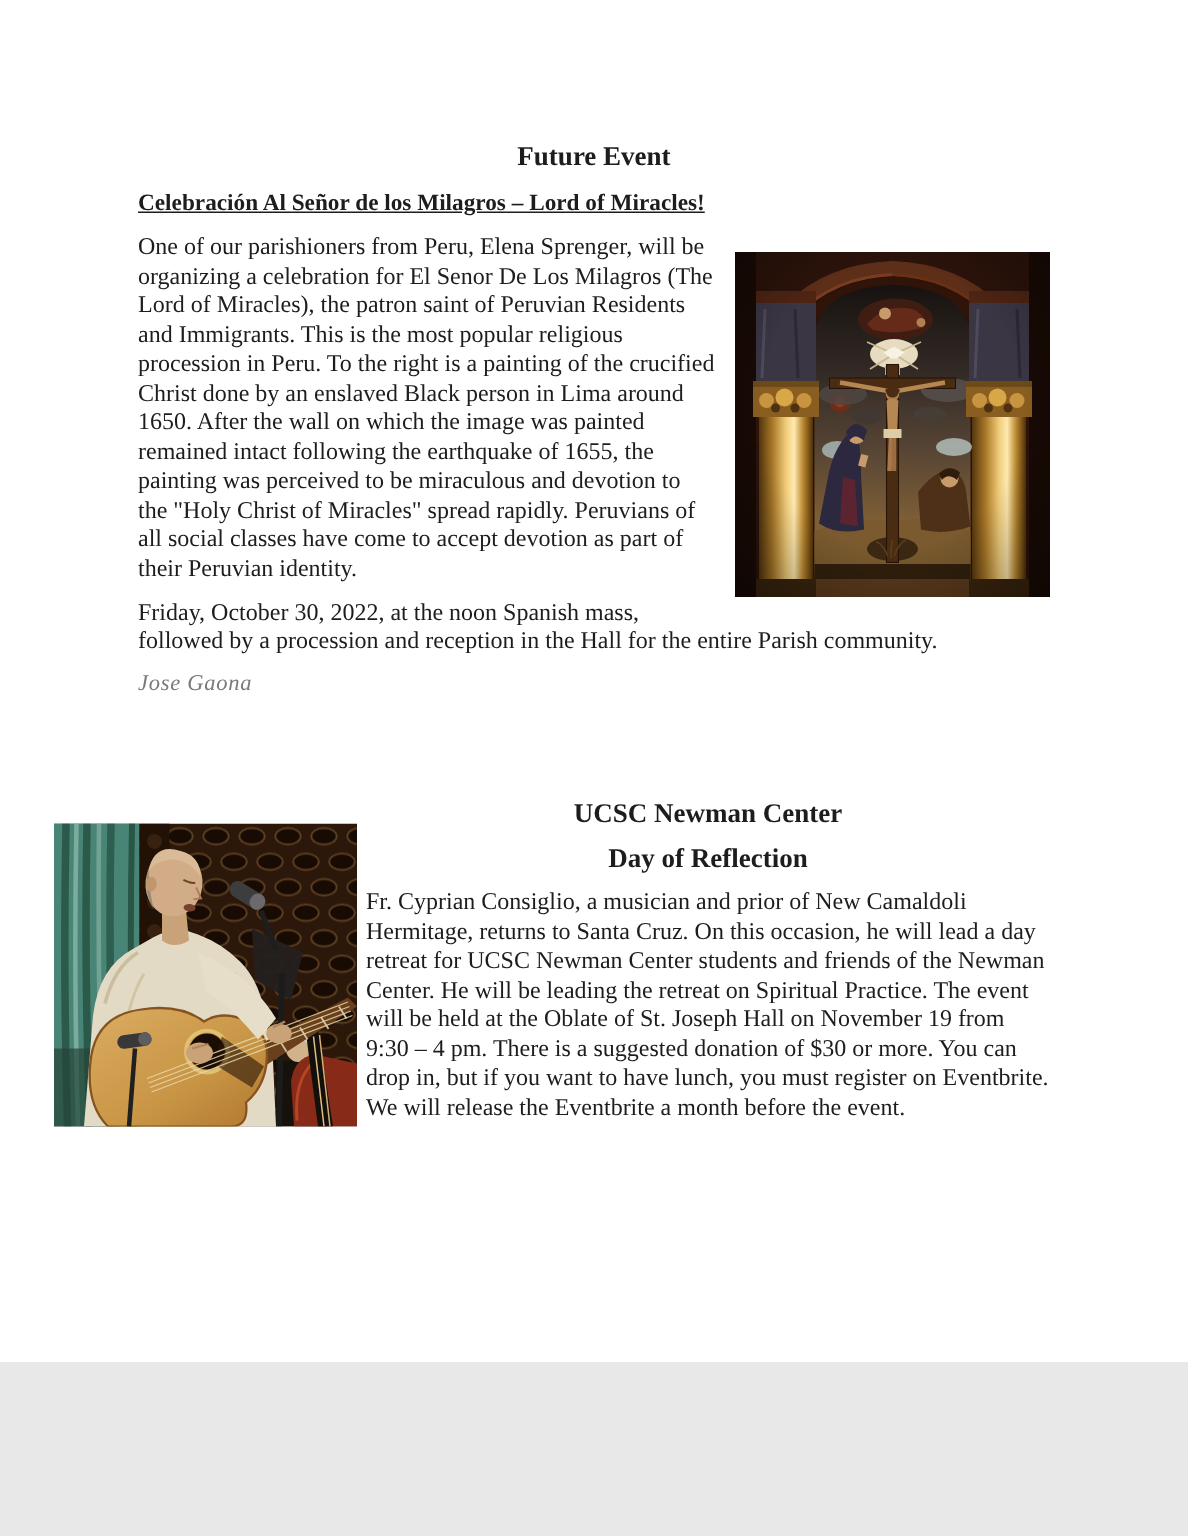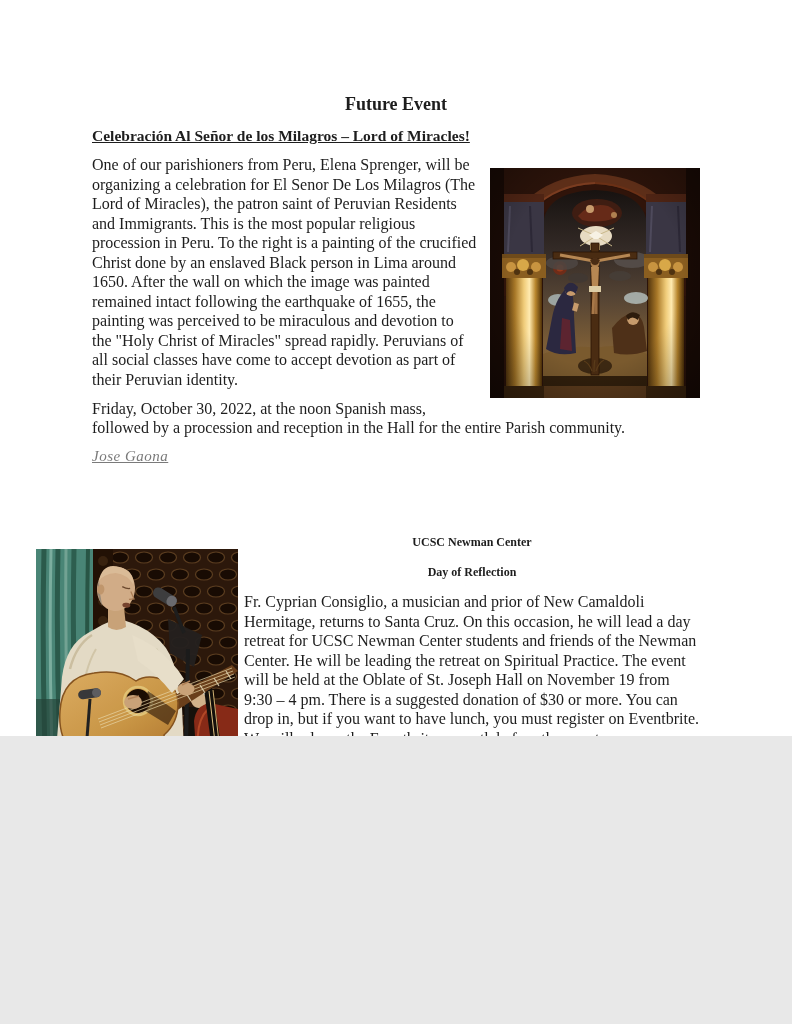--- a/index.html
+++ b/index.html
@@ -1,18 +1,18 @@
 <!DOCTYPE html>
 <html><head>
 <meta charset="utf-8">
 <style>
   html,body { margin:0; padding:0; background:#e8e8e8; }
   .page {
     position:relative;
-    width:792px; height:736px;
+    width:792px; height:908px;
     margin:0 auto;
     background:#ffffff;
     font-family:"Liberation Serif","DejaVu Serif",serif;
     color:#1d1d1d;
     overflow:hidden;
   }
   .sec1 { margin:0 92px; padding-top:94px; }
   .sec1 h1 {
     font-size:18px; line-height:21px; font-weight:bold;
     text-align:center; margin:0 0 11px 0;
@@ -22,26 +22,26 @@
     text-align:left; text-decoration:underline; margin:0 0 10px 0;
   }
   .float-r { float:right; width:210px; height:230px; margin:13px 0 8px 13px; }
   .float-r svg, .float-l svg { display:block; }
   p.body {
     font-size:16px; line-height:19.5px; margin:0 0 9.5px 0;
     text-align:left;
   }
   p.signature {
     font-style:italic; color:#7a7a7a; font-size:15px;
-    line-height:19px; margin:0 0 9.5px 0; letter-spacing:0.5px;text-decoration:underline;
+    line-height:19px; margin:0 0 9.5px 0; letter-spacing:0.5px;
   }
   .sec2 { margin:66px 92px 0 36px; }
   .float-l { float:left; width:202px; height:202px; margin:17px 6px 10px 0; }
   .sec2 h3, .sec2 h4 {
-    font-size:12px; line-height:20px; font-weight:bold;
+    font-size:18px; line-height:20px; font-weight:bold;
     text-align:center; margin:0 0 10px 0;
   }
   .sec2 h4 { }
   .footer {
     position:absolute; left:0; right:0; top:938px;
     text-align:left; font-size:15px; color:#0f766e;
   }
 </style>
 </head>
 <body>

